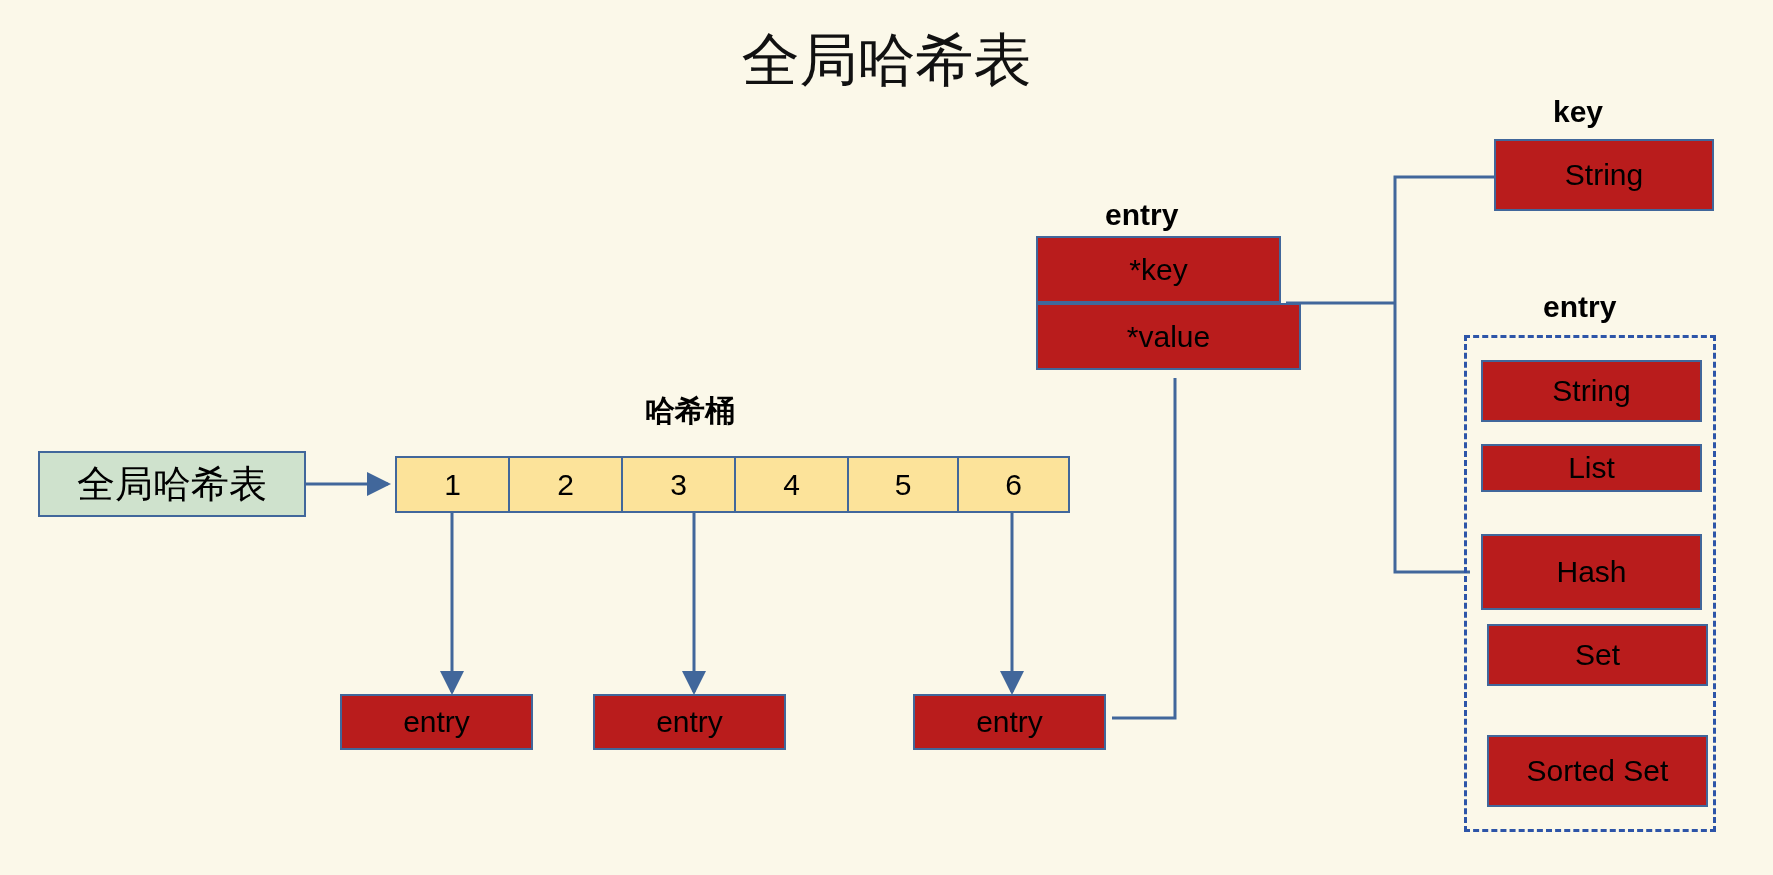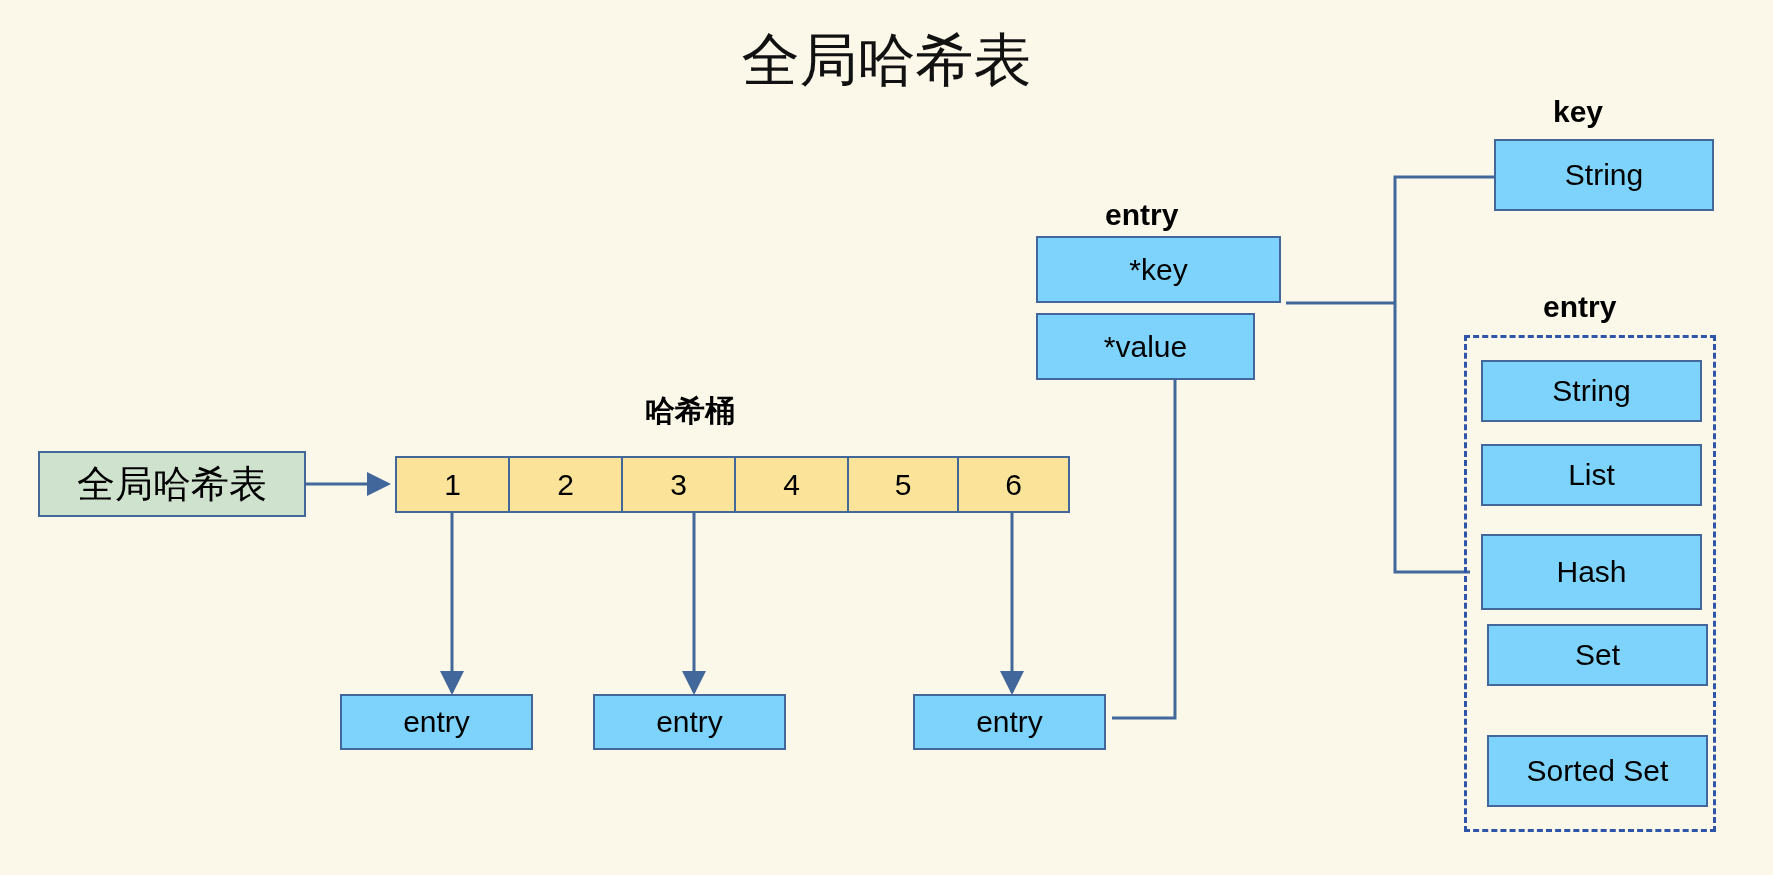--- a/index.html
+++ b/index.html
@@ -24,21 +24,21 @@
   .svg-layer {
     position: absolute;
     left: 0; top: 0;
     width: 1773px;
     height: 875px;
     pointer-events: none;
   }
   .node {
     position: absolute;
     box-sizing: border-box;
-    background: #7dd3fc;
+    background: #b91c1c;
     border: 2px solid #41679b;
     display: flex;
     align-items: center;
     justify-content: center;
     color: #000;
     font-size: 30px;
     line-height: 1;
     font-family: "Liberation Sans", "DejaVu Sans", sans-serif;
   }
   .node.green {
@@ -161,41 +161,41 @@
     <span>entry</span>
   </div>
 
   <div class="grouplabel" style="left:1105px; top:198px;">
     <span>entry</span>
   </div>
 
   <div class="node" style="left:1036px; top:236px; width:245px; height:67px;">
     <span>*key</span>
   </div>
-  <div class="node" style="left:1036px; top:313px; width:219px; height:67px;">
+  <div class="node" style="left:1036px; top:303px; width:265px; height:67px;">
     <span>*value</span>
   </div>
 
   <div class="grouplabel" style="left:1553px; top:95px;">
     <span>key</span>
   </div>
   <div class="node" style="left:1494px; top:139px; width:220px; height:72px;">
     <span>String</span>
   </div>
 
   <div class="grouplabel" style="left:1543px; top:290px;">
     <span>entry</span>
   </div>
 
   <div class="dashed-group" style="left:1464px; top:335px; width:252px; height:497px;"></div>
 
   <div class="node" style="left:1481px; top:360px; width:221px; height:62px;">
     <span>String</span>
   </div>
-  <div class="node" style="left:1481px; top:444px; width:221px; height:62px;">
+  <div class="node" style="left:1481px; top:444px; width:221px; height:48px;">
     <span>List</span>
   </div>
   <div class="node" style="left:1481px; top:534px; width:221px; height:76px;">
     <span>Hash</span>
   </div>
   <div class="node" style="left:1487px; top:735px; width:221px; height:72px;">
     <span>Sorted Set</span>
   </div>
   <div class="node" style="left:1487px; top:624px; width:221px; height:62px;">
     <span>Set</span>

